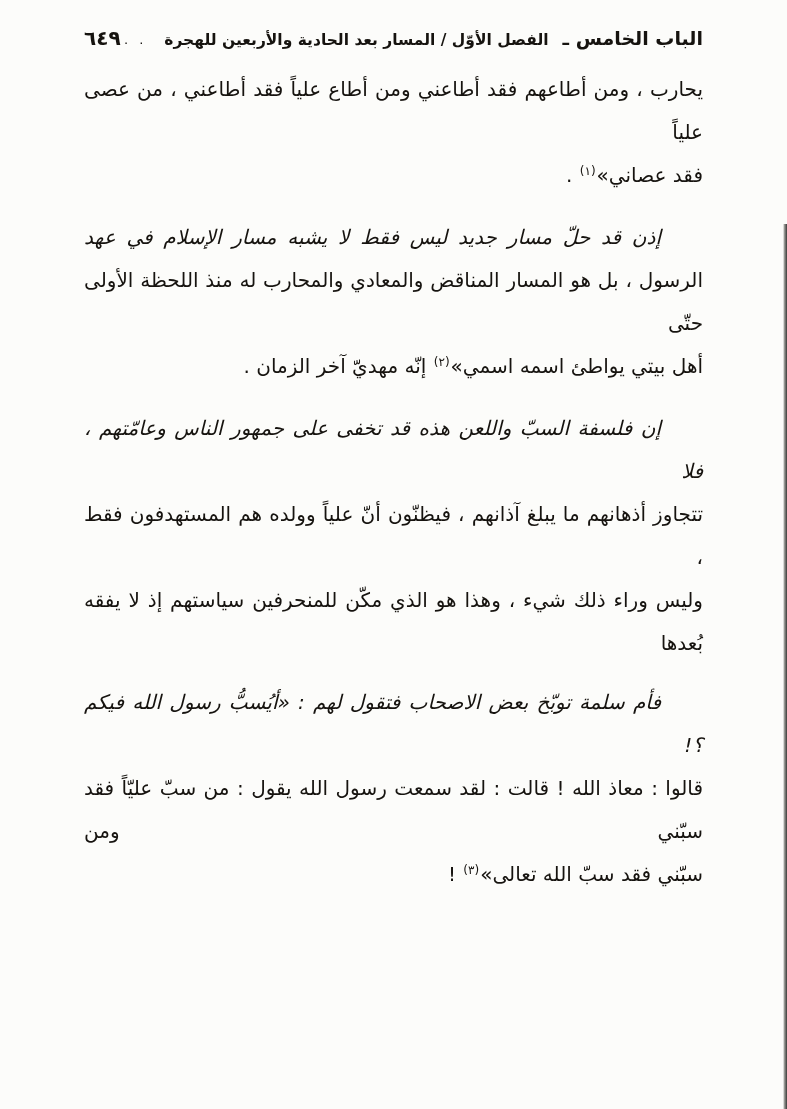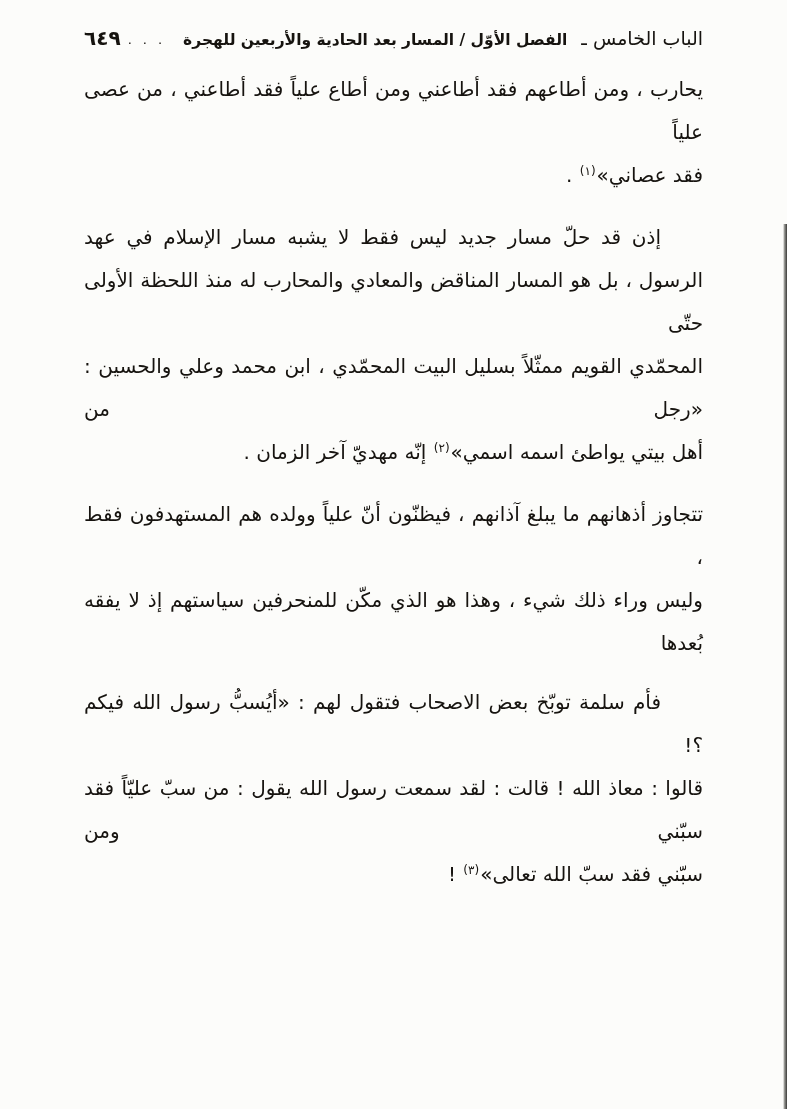--- a/index.html
+++ b/index.html
@@ -16,38 +16,38 @@
     width:787px;height:1109px;
     box-sizing:border-box;
     padding:26px 84px 0 84px;
   }
   
   .header{
     display:flex;align-items:baseline;
     white-space:nowrap;
     margin-bottom:18px;
   }
-  .h1{font-weight:400;font-size:19px;letter-spacing:0;}
+  .h1{font-weight:700;font-size:19px;letter-spacing:0;}
   .h2{font-weight:700;font-size:15.5px;margin-right:14px;}
   .dots{
     flex:1;overflow:hidden;white-space:nowrap;
     font-size:13px;letter-spacing:11px;
     padding:0 10px 0 4px;
     transform:translateY(-1px);
   }
   .pnum{font-weight:700;font-size:20px;}
   
   .para{margin:0 0 16px 0;}
   .bline{
     font-size:20px;
     line-height:43px;
     text-align:right;
   }
   .bline.just{text-align:justify;text-align-last:justify;}
-  .bline.ind{text-indent:42px;}
+  .bline.ind{text-indent:42px;font-style:italic;}
   .fnref{
     font-size:12px;
     position:relative;top:-7px;
     margin:0 1px;
   }
   
   .scan-edge{
     position:absolute;
     top:224px;right:0;bottom:0;width:4px;
     background:linear-gradient(to left,#3a3a38,#9a9a96 65%,rgba(255,255,255,0));
@@ -66,24 +66,24 @@
   </div>
 
   <div id="bodytext">
       <div class="para">
         <div class="bline just">يحارب ، ومن أطاعهم فقد أطاعني ومن أطاع علياً فقد أطاعني ، من عصى علياً</div>
         <div class="bline">فقد عصاني»<span class="fnref">(١)</span> .</div>
       </div>
       <div class="para">
         <div class="bline just ind">إذن قد حلّ مسار جديد ليس فقط لا يشبه مسار الإسلام في عهد</div>
         <div class="bline just">الرسول ، بل هو المسار المناقض والمعادي والمحارب له منذ اللحظة الأولى حتّى</div>
-        <div class="bline just">المحمّدي القويم ممثّلاً بسليل البيت المحمّدي ، ابن محمد وعلي والحسين : «رجل من</div>
         <div class="bline">أهل بيتي يواطئ اسمه اسمي»<span class="fnref">(٢)</span> إنّه مهديّ آخر الزمان .</div>
       </div>
       <div class="para">
+        <div class="bline just ind">إن فلسفة السبّ واللعن هذه قد تخفى على جمهور الناس وعامّتهم ، فلا</div>
         <div class="bline just">تتجاوز أذهانهم ما يبلغ آذانهم ، فيظنّون أنّ علياً وولده هم المستهدفون فقط ،</div>
         <div class="bline just">وليس وراء ذلك شيء ، وهذا هو الذي مكّن للمنحرفين سياستهم إذ لا يفقه بُعدها</div>
       </div>
       <div class="para">
         <div class="bline just ind">فأم سلمة توبّخ بعض الاصحاب فتقول لهم : «أيُسبُّ رسول الله فيكم ؟!</div>
         <div class="bline just">قالوا : معاذ الله ! قالت : لقد سمعت رسول الله يقول : من سبّ عليّاً فقد سبّني ومن</div>
         <div class="bline">سبّني فقد سبّ الله تعالى»<span class="fnref">(٣)</span> !</div>
       </div>
     </div>
 

